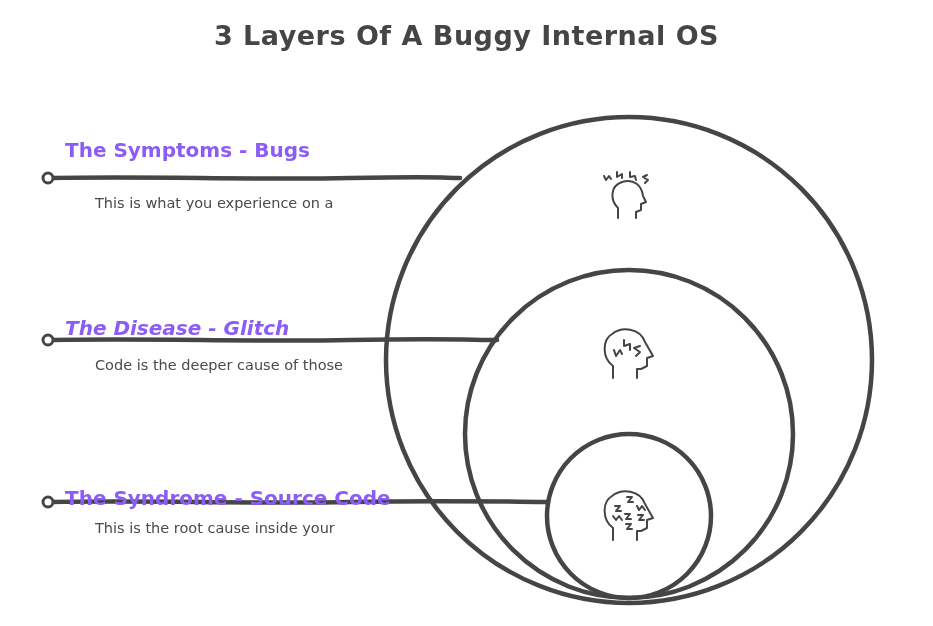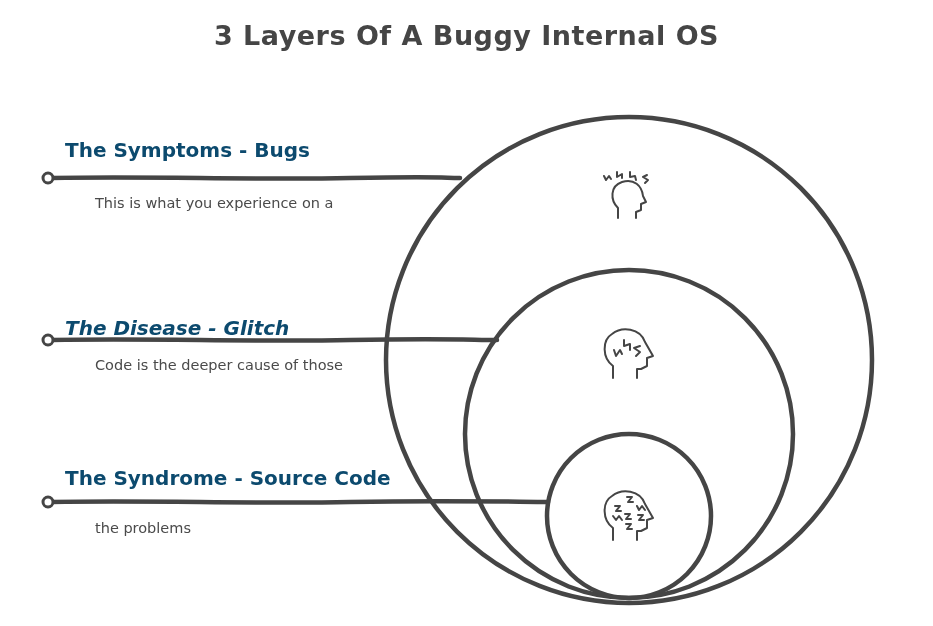--- a/index.html
+++ b/index.html
@@ -1,20 +1,20 @@
 <!DOCTYPE html>
 <html><head>
 <meta charset="utf-8">
 <style>
   html, body { margin: 0; padding: 0; background: #ffffff; }
   body { width: 933px; height: 626px; position: relative; overflow: hidden;
          font-family: "DejaVu Sans", sans-serif; color: #454545; }
   .title { position: absolute; left: 0; width: 933px; top: 20px; text-align: center;
            font-size: 27px; font-weight: bold; letter-spacing: 0.5px; color: #454545; }
-  .label { position: absolute; left: 65px; font-size: 20px; font-weight: bold; color: #0c4a6e; }
+  .label { position: absolute; left: 65px; font-size: 20px; font-weight: bold; color: #8b5cf6; }
   .desc { position: absolute; left: 65px; font-size: 14.5px; line-height: 20px; color: #4a4a4a; width: 300px; margin-left: 30px; }
   svg.diagram { position: absolute; left: 0; top: 0; }
 </style>
 </head>
 <body>
 
 <div class="title">3 Layers Of A Buggy Internal OS</div>
 
 <svg class="diagram" width="933" height="626" viewBox="0 0 933 626">
   <g fill="none" stroke="#454545" stroke-width="4.5" stroke-linecap="round">
@@ -65,16 +65,16 @@
 <div class="label" style="top:138px;">The Symptoms - Bugs</div>
 <div class="desc" style="top:193px;">
   <div>This is what you experience on a</div>
 </div>
 
 <div class="label" style="top:316px;font-style:italic;">The Disease - Glitch</div>
 <div class="desc" style="top:355px;">
   <div>Code is the deeper cause of those</div>
 </div>
 
-<div class="label" style="top:466px;">The Syndrome - Source Code</div>
+<div class="label" style="top:486px;">The Syndrome - Source Code</div>
 <div class="desc" style="top:518px;">
-  <div>the problems</div>
+  <div>This is the root cause inside your</div>
 </div>
 
 </body></html>

